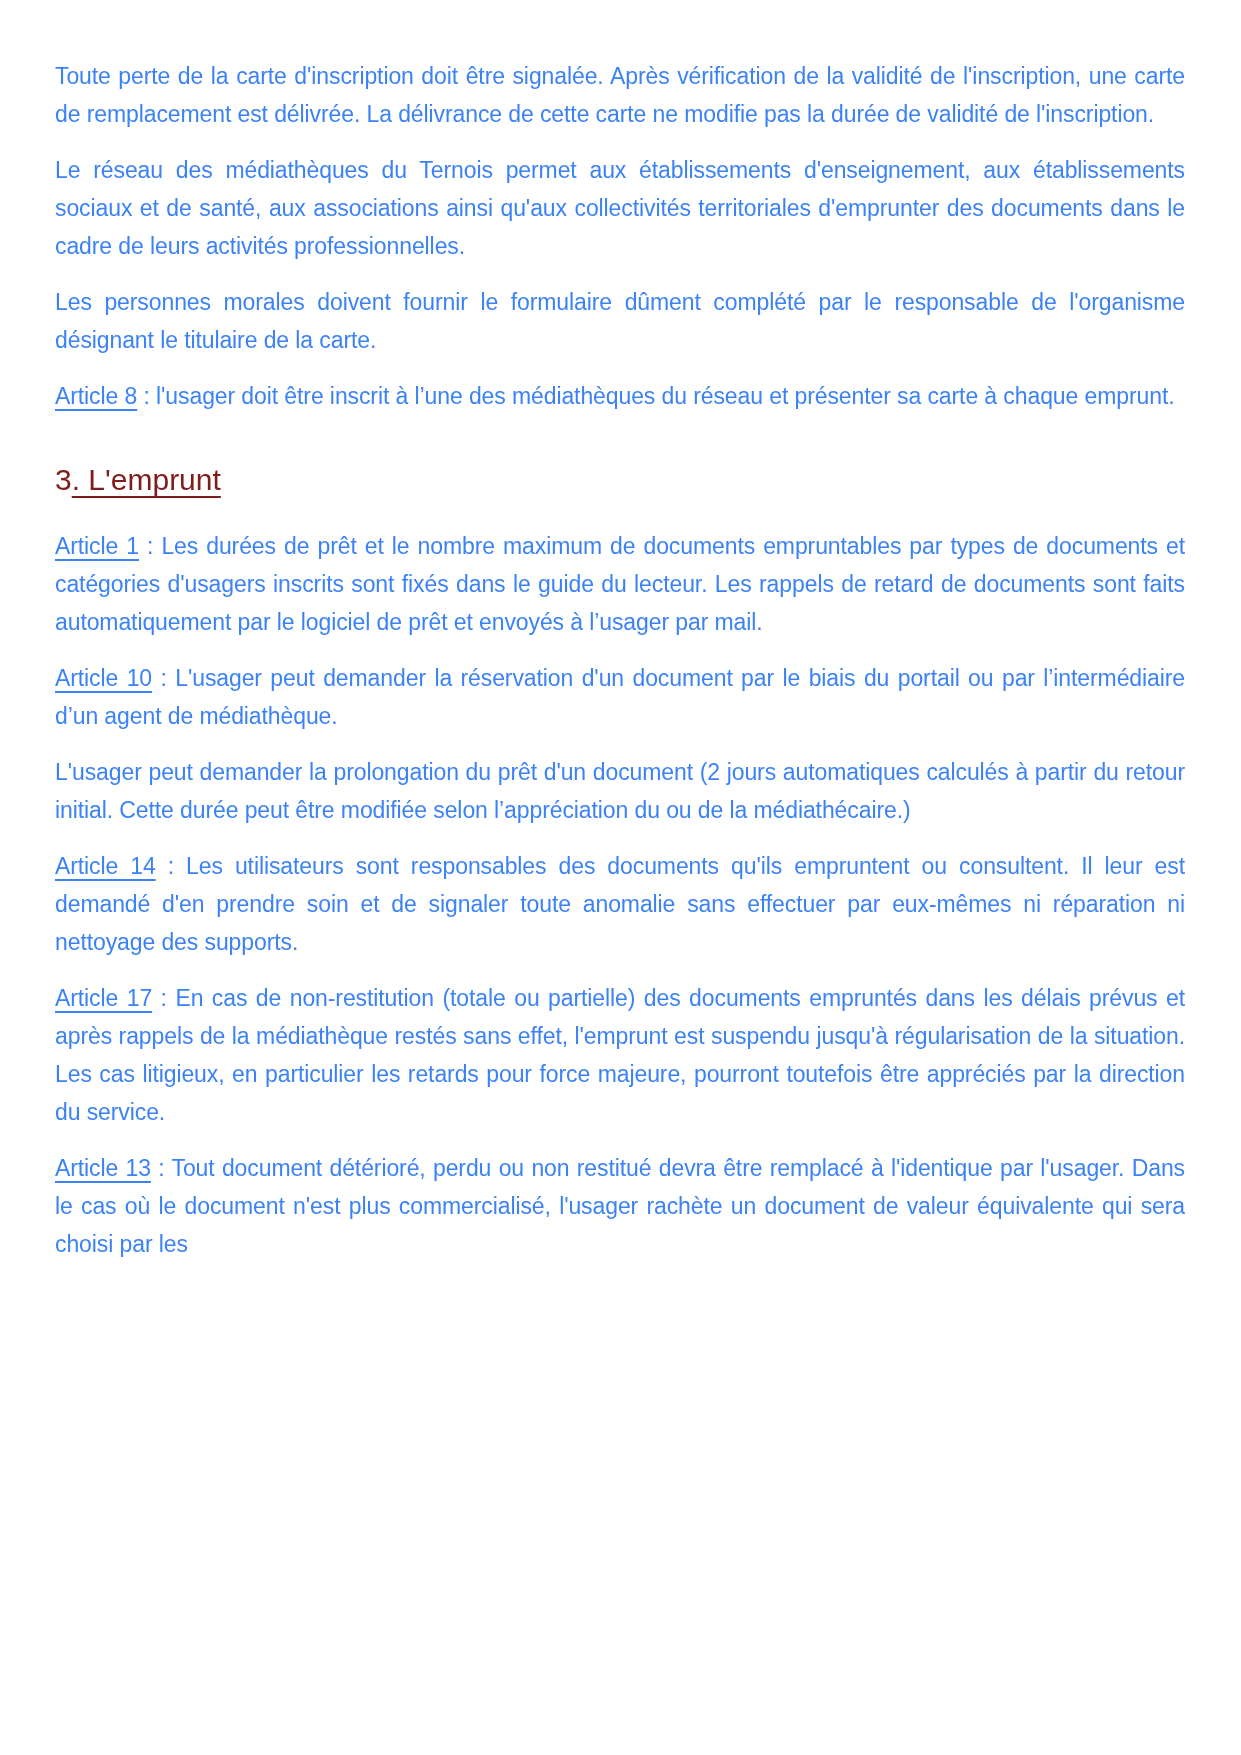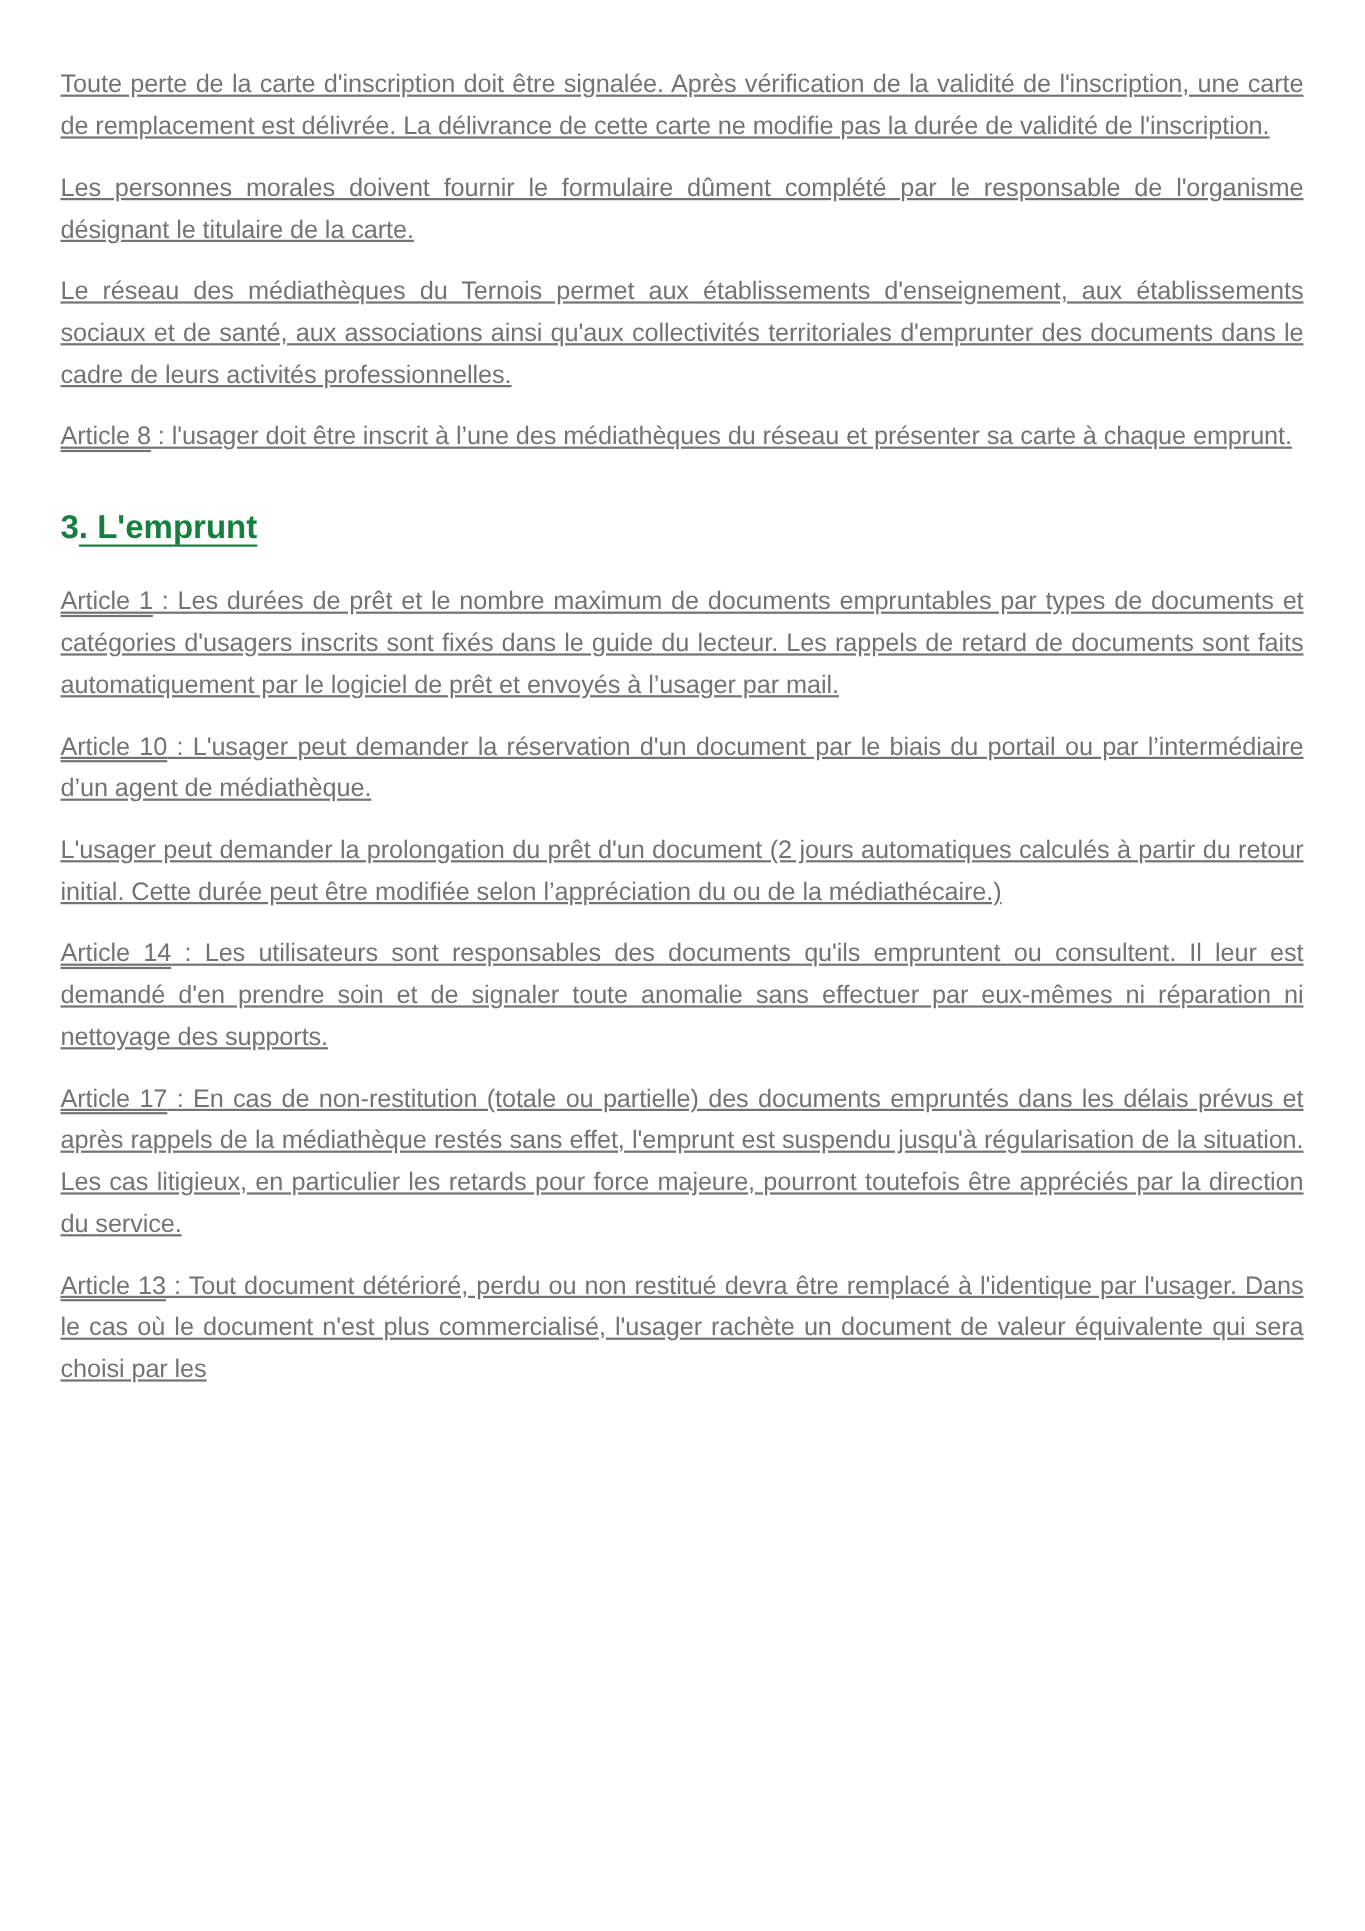--- a/index.html
+++ b/index.html
@@ -15,57 +15,56 @@
     box-sizing: border-box;
     padding: 57px 56px 40px 55px;
     color: #1c1c1c;
   }
   .para {
     margin: 0 0 18px 0;
     font-size: 23px;
     line-height: 38px;
     letter-spacing: -0.1px;
     text-align: justify;
-    color: #737373;
-    text-decoration: underline;
+    color: #3b82f6;
   }
   .label {
     text-decoration: underline;
     text-decoration-thickness: 2px;
     text-underline-offset: 5px;
   }
   .section-heading {
     margin: 42px 0 24px 0;
     font-size: 30px;
     line-height: 46px;
-    font-weight: 700;
-    color: #15803d;
+    font-weight: 400;
+    color: #7f1d1d;
   }
   .section-heading .u {
     text-decoration: underline;
     text-decoration-thickness: 2px;
     text-underline-offset: 6px;
   }
 </style>
 </head>
 <body>
 
 <div class="page">
 
   <p class="para">
     <span>Toute perte de la carte d'inscription doit être signalée. Après vérification de la validité de l'inscription, une carte de remplacement est délivrée. La délivrance de cette carte ne modifie pas la durée de validité de l'inscription.</span>
   </p>
 
 
   <p class="para">
-    <span>Les personnes morales doivent fournir le formulaire dûment complété par le responsable de l'organisme désignant le titulaire de la carte.</span>
+    <span>Le réseau des médiathèques du Ternois permet aux établissements d'enseignement, aux établissements sociaux et de santé, aux associations ainsi qu'aux collectivités territoriales d'emprunter des documents dans le cadre de leurs activités professionnelles.</span>
   </p>
 
   <p class="para">
-    <span>Le réseau des médiathèques du Ternois permet aux établissements d'enseignement, aux établissements sociaux et de santé, aux associations ainsi qu'aux collectivités territoriales d'emprunter des documents dans le cadre de leurs activités professionnelles.</span>
+    <span>Les personnes morales doivent fournir le formulaire dûment complété par le responsable de l'organisme désignant le titulaire de la carte.</span>
   </p>
 
   <p class="para">
     <span class="label">Article 8</span><span> : l'usager doit être inscrit à l’une des médiathèques du réseau et présenter sa carte à chaque emprunt.</span>
   </p>
 
   <h2 class="section-heading">
     <span>3</span><span class="u">. L'emprunt</span>
   </h2>
 

